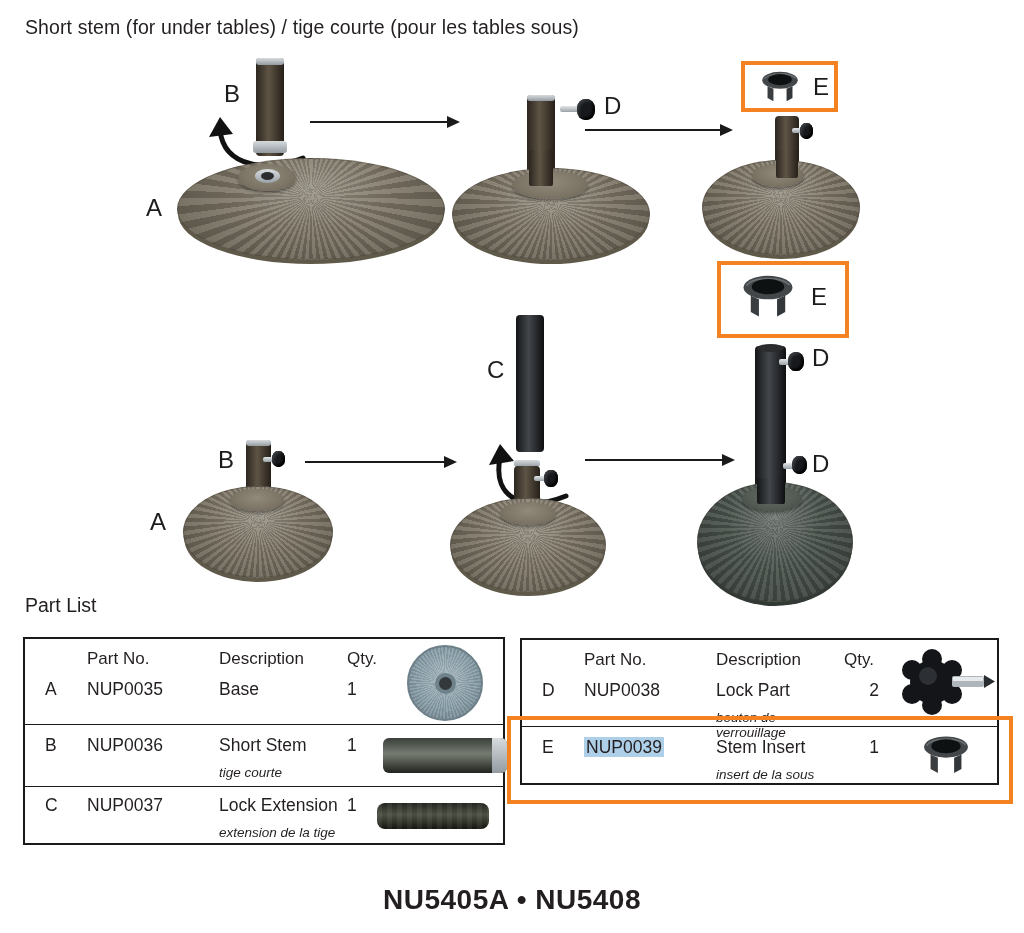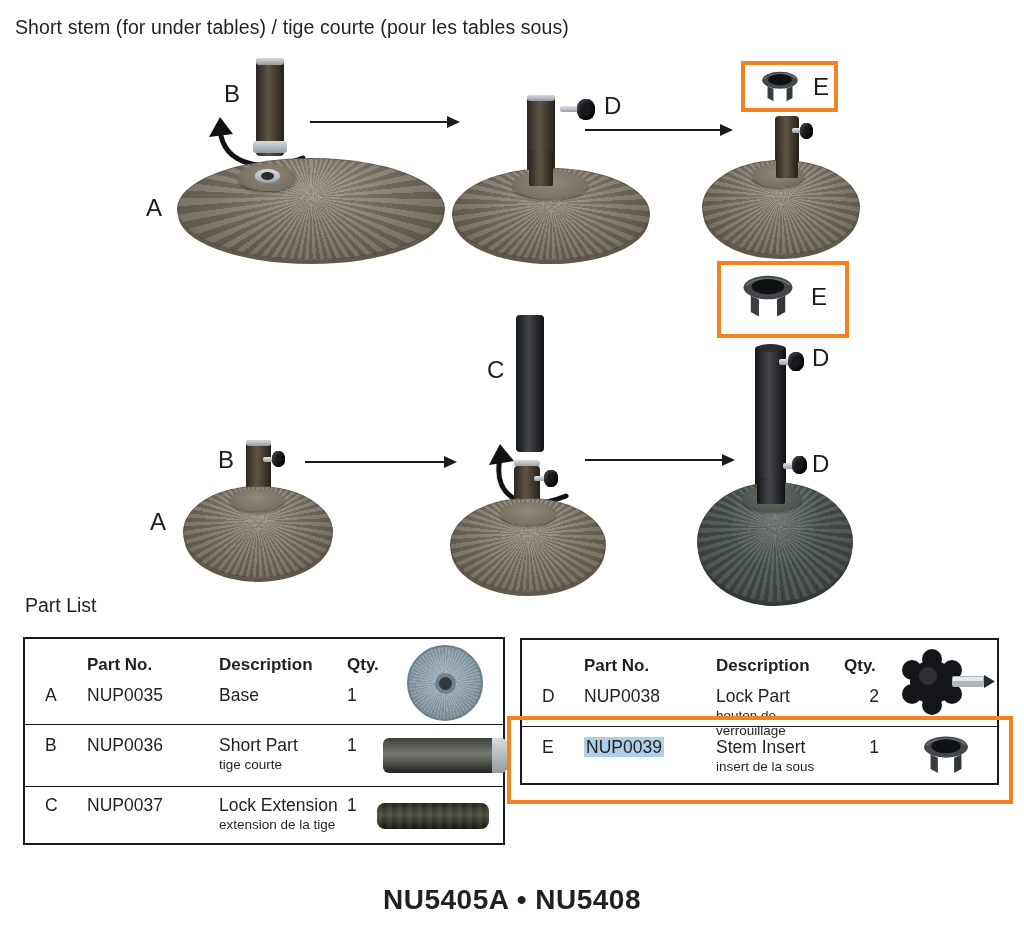--- a/index.html
+++ b/index.html
@@ -38,24 +38,24 @@
 
   
   .hlbox{position:absolute;border:4px solid #F58220;background:#fff;box-sizing:border-box;}
   .hlbox-open{position:absolute;border:4px solid #F58220;background:transparent;box-sizing:border-box;pointer-events:none;}
 
   
   .ptable{position:absolute;border:2px solid #1a1a1a;background:#fff;box-sizing:border-box;}
   .tsec{position:relative;box-sizing:border-box;}
   .tsec + .tsec{border-top:1.5px solid #1a1a1a;}
   .grow{display:grid;grid-template-columns:62px 132px 128px 60px 1fr;align-items:start;}
-  .ghead{padding-top:16px;font-weight:bold;font-size:17px;}
+  .ghead{padding-top:10px;font-weight:normal;font-size:17px;}
   .gdata{font-size:17.5px;}
   .kcell{padding-left:20px;}
-  .fr{font-size:13.5px;margin-top:1px;}
+  .fr{font-size:13.5px;margin-top:9px;font-style:italic;}
   .sel{background:#AECFE8;padding:0 2px;}
 
   .basetop{position:absolute;border-radius:50%;border:2px solid #6d7f88;
     background-color:#8a9ea8;
     background-image:
       radial-gradient(circle at 50% 45%, rgba(255,255,255,.28) 0%, rgba(255,255,255,0) 55%, rgba(0,0,0,.22) 100%),
       repeating-conic-gradient(#94a8b1 0deg 3deg,#7e929c 3deg 6deg);}
   .basetop::after{content:"";position:absolute;left:50%;top:50%;width:13px;height:13px;margin:-6.5px 0 0 -6.5px;
     border-radius:50%;background:#33383b;box-shadow:0 0 0 4px #6f828c;}
   .stemimg{position:absolute;border-radius:6px;
@@ -65,21 +65,21 @@
       linear-gradient(180deg,#23261f,#4b5042 45%,#15170f);}
 
   .footer{position:absolute;left:0;right:0;text-align:center;font-size:28px;font-weight:bold;letter-spacing:.5px;}
   svg{display:block;}
 </style>
 </head>
 <body>
 
 <div class="canvas">
 
-  <div class="sec-title" style="left:15px;top:16px;">Short stem (for under tables) / tige courte (pour les tables sous)</div>
+  <div class="sec-title" style="left:25px;top:16px;">Short stem (for under tables) / tige courte (pour les tables sous)</div>
 
   <div class="stem" style="left:256px;top:58px;width:28px;height:98px;"></div>
   <div class="cap" style="left:256px;top:58px;width:28px;height:7px;"></div>
   <div class="cap" style="left:253px;top:141px;width:34px;height:12px;"></div>
   <svg style="position:absolute;left:206px;top:116px;" width="100" height="55" viewBox="0 0 100 55">
     <path d="M97 42 C 62 56, 18 52, 14 14" fill="none" stroke="#111" stroke-width="5" stroke-linecap="round"></path>
     <polygon points="14,1 3,21 27,18" fill="#111"></polygon>
   </svg>
   <div class="disc" style="left:177px;top:158px;width:266px;height:100px;--d1:#8b8475;--d2:#6e675a;--rim:#5f5949;"></div>
   <div class="hub" style="left:238px;top:164px;width:58px;height:27px;"></div>
@@ -186,21 +186,21 @@
         <div>1</div>
         <div></div>
       </div>
       <div class="basetop" style="left:382px;top:6px;width:72px;height:72px;"></div>
     </div>
     <div class="tsec" style="height:62px;">
       <div class="grow gdata" style="padding-top:10px;">
         <div class="kcell">B</div>
         <div>NUP0036</div>
         <div>
-          <div>Short Part</div>
+          <div>Short Stem</div>
           <div class="fr">tige courte</div>
         </div>
         <div>1</div>
         <div></div>
       </div>
       <div class="stemimg" style="left:358px;top:13px;width:124px;height:35px;">
         <div class="cap" style="right:0;top:0;width:15px;height:35px;border-radius:0 6px 6px 0;"></div>
       </div>
     </div>
     <div class="tsec" style="height:57px;">

